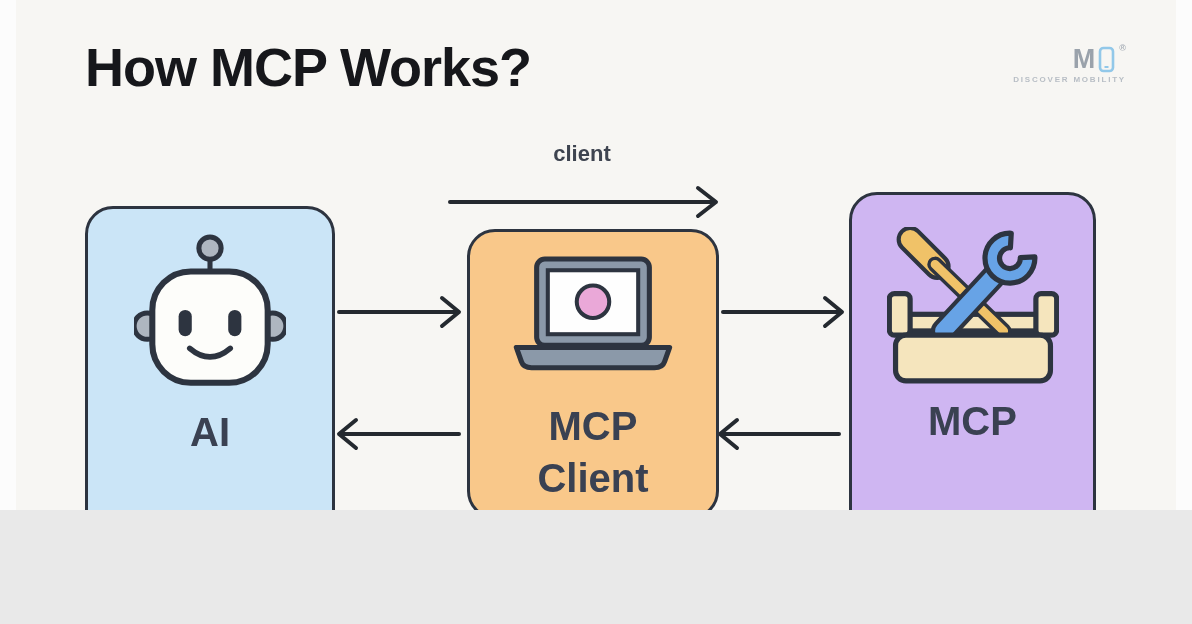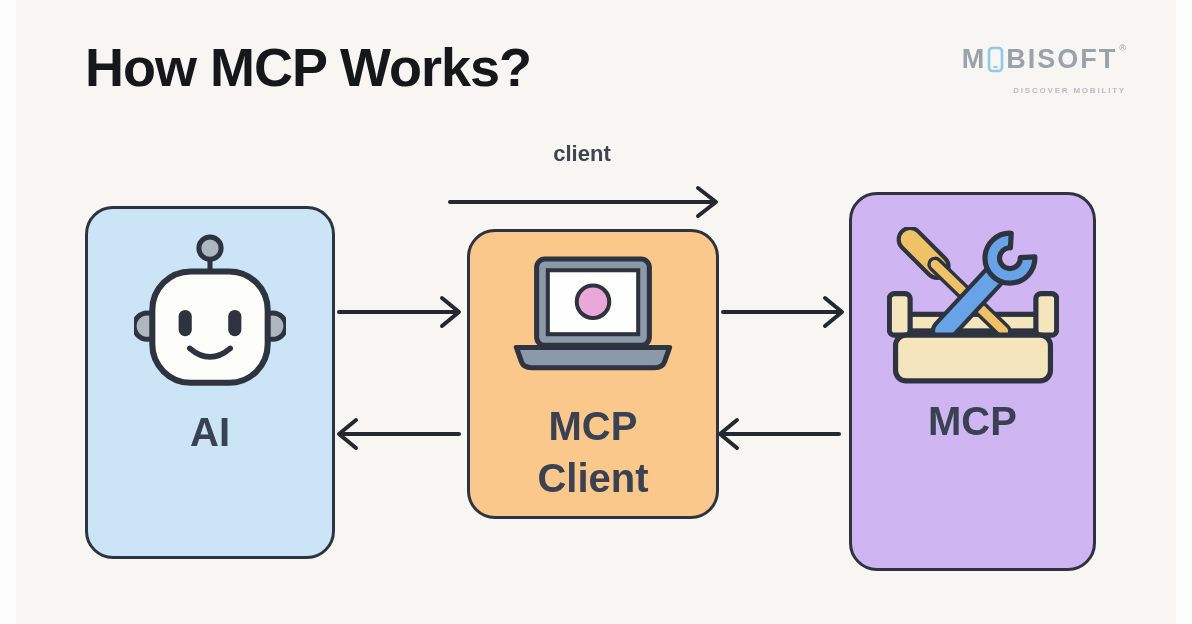--- a/index.html
+++ b/index.html
@@ -1,29 +1,29 @@
 <!DOCTYPE html>
 <html><head>
 <meta charset="utf-8">
 <style>
   html,body{margin:0;padding:0;}
   body{font-family:"Liberation Sans","DejaVu Sans",sans-serif;background:#e9e9e9;}
-  .canvas{position:relative;width:1192px;height:624px;background:#f7f6f3;overflow:hidden;}
+  .canvas{position:relative;width:1192px;height:510px;background:#f7f6f3;overflow:hidden;}
   .edge-strip{position:absolute;top:0;bottom:0;width:16px;background:#fcfcfc;}
   .edge-strip.left{left:0;} .edge-strip.right{right:0;}
 
   .page-title{position:absolute;left:85px;top:36px;margin:0;font-size:54px;font-weight:700;
     letter-spacing:-1px;color:#16171b;}
 
   
   .logo{position:absolute;right:64px;top:44px;display:flex;flex-direction:column;align-items:flex-end;}
   .logo-row{display:flex;align-items:center;font-size:27px;font-weight:700;letter-spacing:2px;color:#9aa2ab;}
   .logo-phone{margin:0 2px 0 1px;display:block;}
   .logo-reg{font-size:9px;color:#aab1b9;align-self:flex-start;margin-left:2px;line-height:1;}
-  .logo-tagline{font-size:8px;letter-spacing:1.8px;color:#b8bec5;margin-top:11px;margin-right:2px;font-weight:700;}
+  .logo-tagline{font-size:8px;letter-spacing:1.8px;color:#b8bec5;margin-top:0;margin-right:2px;font-weight:700;}
 
   
   .caption-top{position:absolute;left:432px;top:140px;width:300px;text-align:center;
     font-size:22px;font-weight:700;color:#3e4450;line-height:1.25;}
   .caption-bottom{position:absolute;left:390px;top:545px;width:380px;text-align:center;
     font-size:22px;font-weight:700;color:#3e4450;}
 
   
   .arrows{position:absolute;left:0;top:0;pointer-events:none;}
   .arrow{stroke:#24292f;stroke-width:4;fill:none;stroke-linecap:round;stroke-linejoin:round;}
@@ -50,21 +50,20 @@
 
   <h1 class="page-title">How MCP Works?</h1>
 
   <div class="logo">
     <div class="logo-row">
       <span>M</span>
       <svg class="logo-phone" width="17" height="27" viewBox="0 0 17 27">
         <rect x="2" y="2" width="13" height="23" rx="3.5" fill="none" stroke="#92c8e9" stroke-width="2.6"></rect>
         <line x1="6.5" y1="21" x2="10.5" y2="21" stroke="#92c8e9" stroke-width="2"></line>
       </svg>
-      <span>BISOFT</span>
       <span class="logo-reg">®</span>
     </div>
     <div class="logo-tagline">DISCOVER MOBILITY</div>
   </div>
 
   <div class="caption-top">
     <div>client</div>
   </div>
 
   <svg class="arrows" width="1192" height="624" viewBox="0 0 1192 624">

